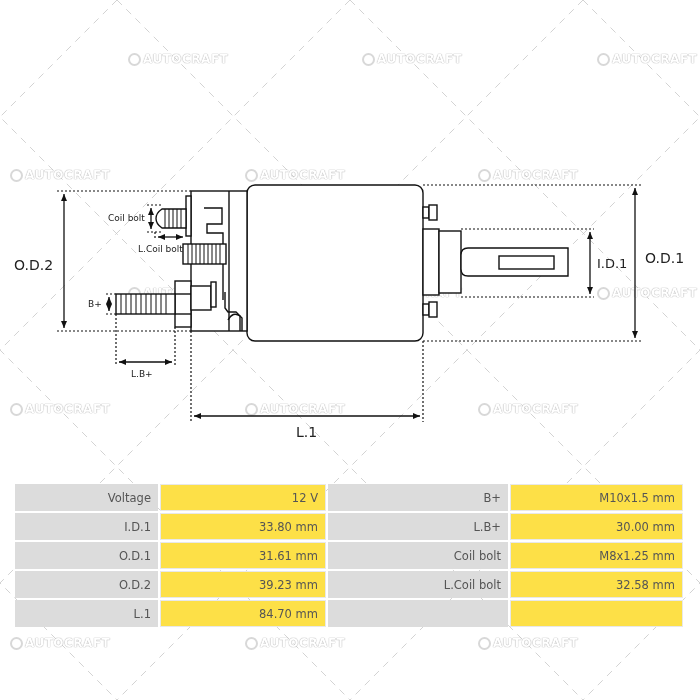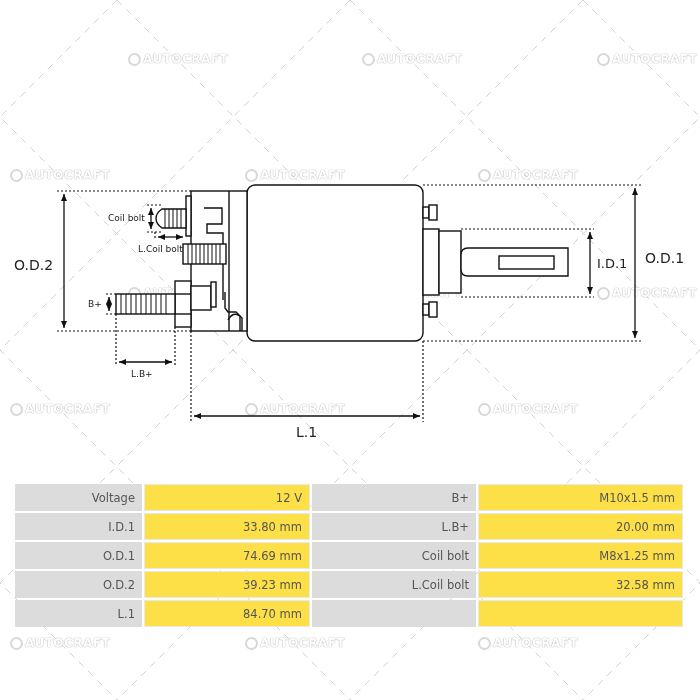--- a/index.html
+++ b/index.html
@@ -1,21 +1,21 @@
 <!DOCTYPE html>
 <html><head>
 <meta charset="utf-8">
 <style>
   html, body { margin: 0; padding: 0; background: #ffffff; }
   body { width: 700px; height: 700px; position: relative; overflow: hidden; font-family: "DejaVu Sans", sans-serif; }
   #bg-grid { position: absolute; left: 0; top: 0; width: 700px; height: 700px; }
   #diagram { position: absolute; left: 0; top: 0; width: 700px; height: 470px; }
   .spec-table { position: absolute; left: 13px; top: 482px; width: 672px; border-collapse: separate; border-spacing: 2px; }
   .spec-table td { height: 25px; font-size: 11.5px; color: #555; text-align: right; padding: 0 7px 0 0; }
-  .spec-table td.lbl { background: #dcdcdc; }
+  .spec-table td.lbl { background: #dcdcdc; padding-left: 16px; }
   .spec-table td.val { background: #fde047; border: 1px solid #e8e8e8; }
   .wm { position: absolute; font-family: "DejaVu Sans", sans-serif; font-weight: bold; font-size: 12px; color: #fff; text-shadow: 0 0 1px #aaa, 0 0 1px #aaa; letter-spacing: 0.5px; display: flex; align-items: center; gap: 2px; pointer-events: none; }
   .wm .ring { width: 13px; height: 13px; border: 2px solid #d8d8d8; border-radius: 50%; box-sizing: border-box; }
 </style>
 </head>
 <body>
 
 <svg id="bg-grid" viewBox="0 0 700 700" xmlns="http://www.w3.org/2000/svg">
   <g stroke="#c8c8c8" stroke-width="0.8" stroke-dasharray="7,6" fill="none">
     <line x1="-350" y1="0" x2="350" y2="700"></line>
@@ -217,25 +217,25 @@
     <tr>
       <td class="lbl" style="width:120px">Voltage</td>
       <td class="val" style="width:157px">12 V</td>
       <td class="lbl" style="width:157px">B+</td>
       <td class="val">M10x1.5 mm</td>
     </tr>
     <tr>
       <td class="lbl">I.D.1</td>
       <td class="val">33.80 mm</td>
       <td class="lbl">L.B+</td>
-      <td class="val">20.00 mm</td>
+      <td class="val">30.00 mm</td>
     </tr>
     <tr>
       <td class="lbl">O.D.1</td>
-      <td class="val">74.69 mm</td>
+      <td class="val">31.61 mm</td>
       <td class="lbl">Coil bolt</td>
       <td class="val">M8x1.25 mm</td>
     </tr>
     <tr>
       <td class="lbl">O.D.2</td>
       <td class="val">39.23 mm</td>
       <td class="lbl">L.Coil bolt</td>
       <td class="val">32.58 mm</td>
     </tr>
     <tr>

